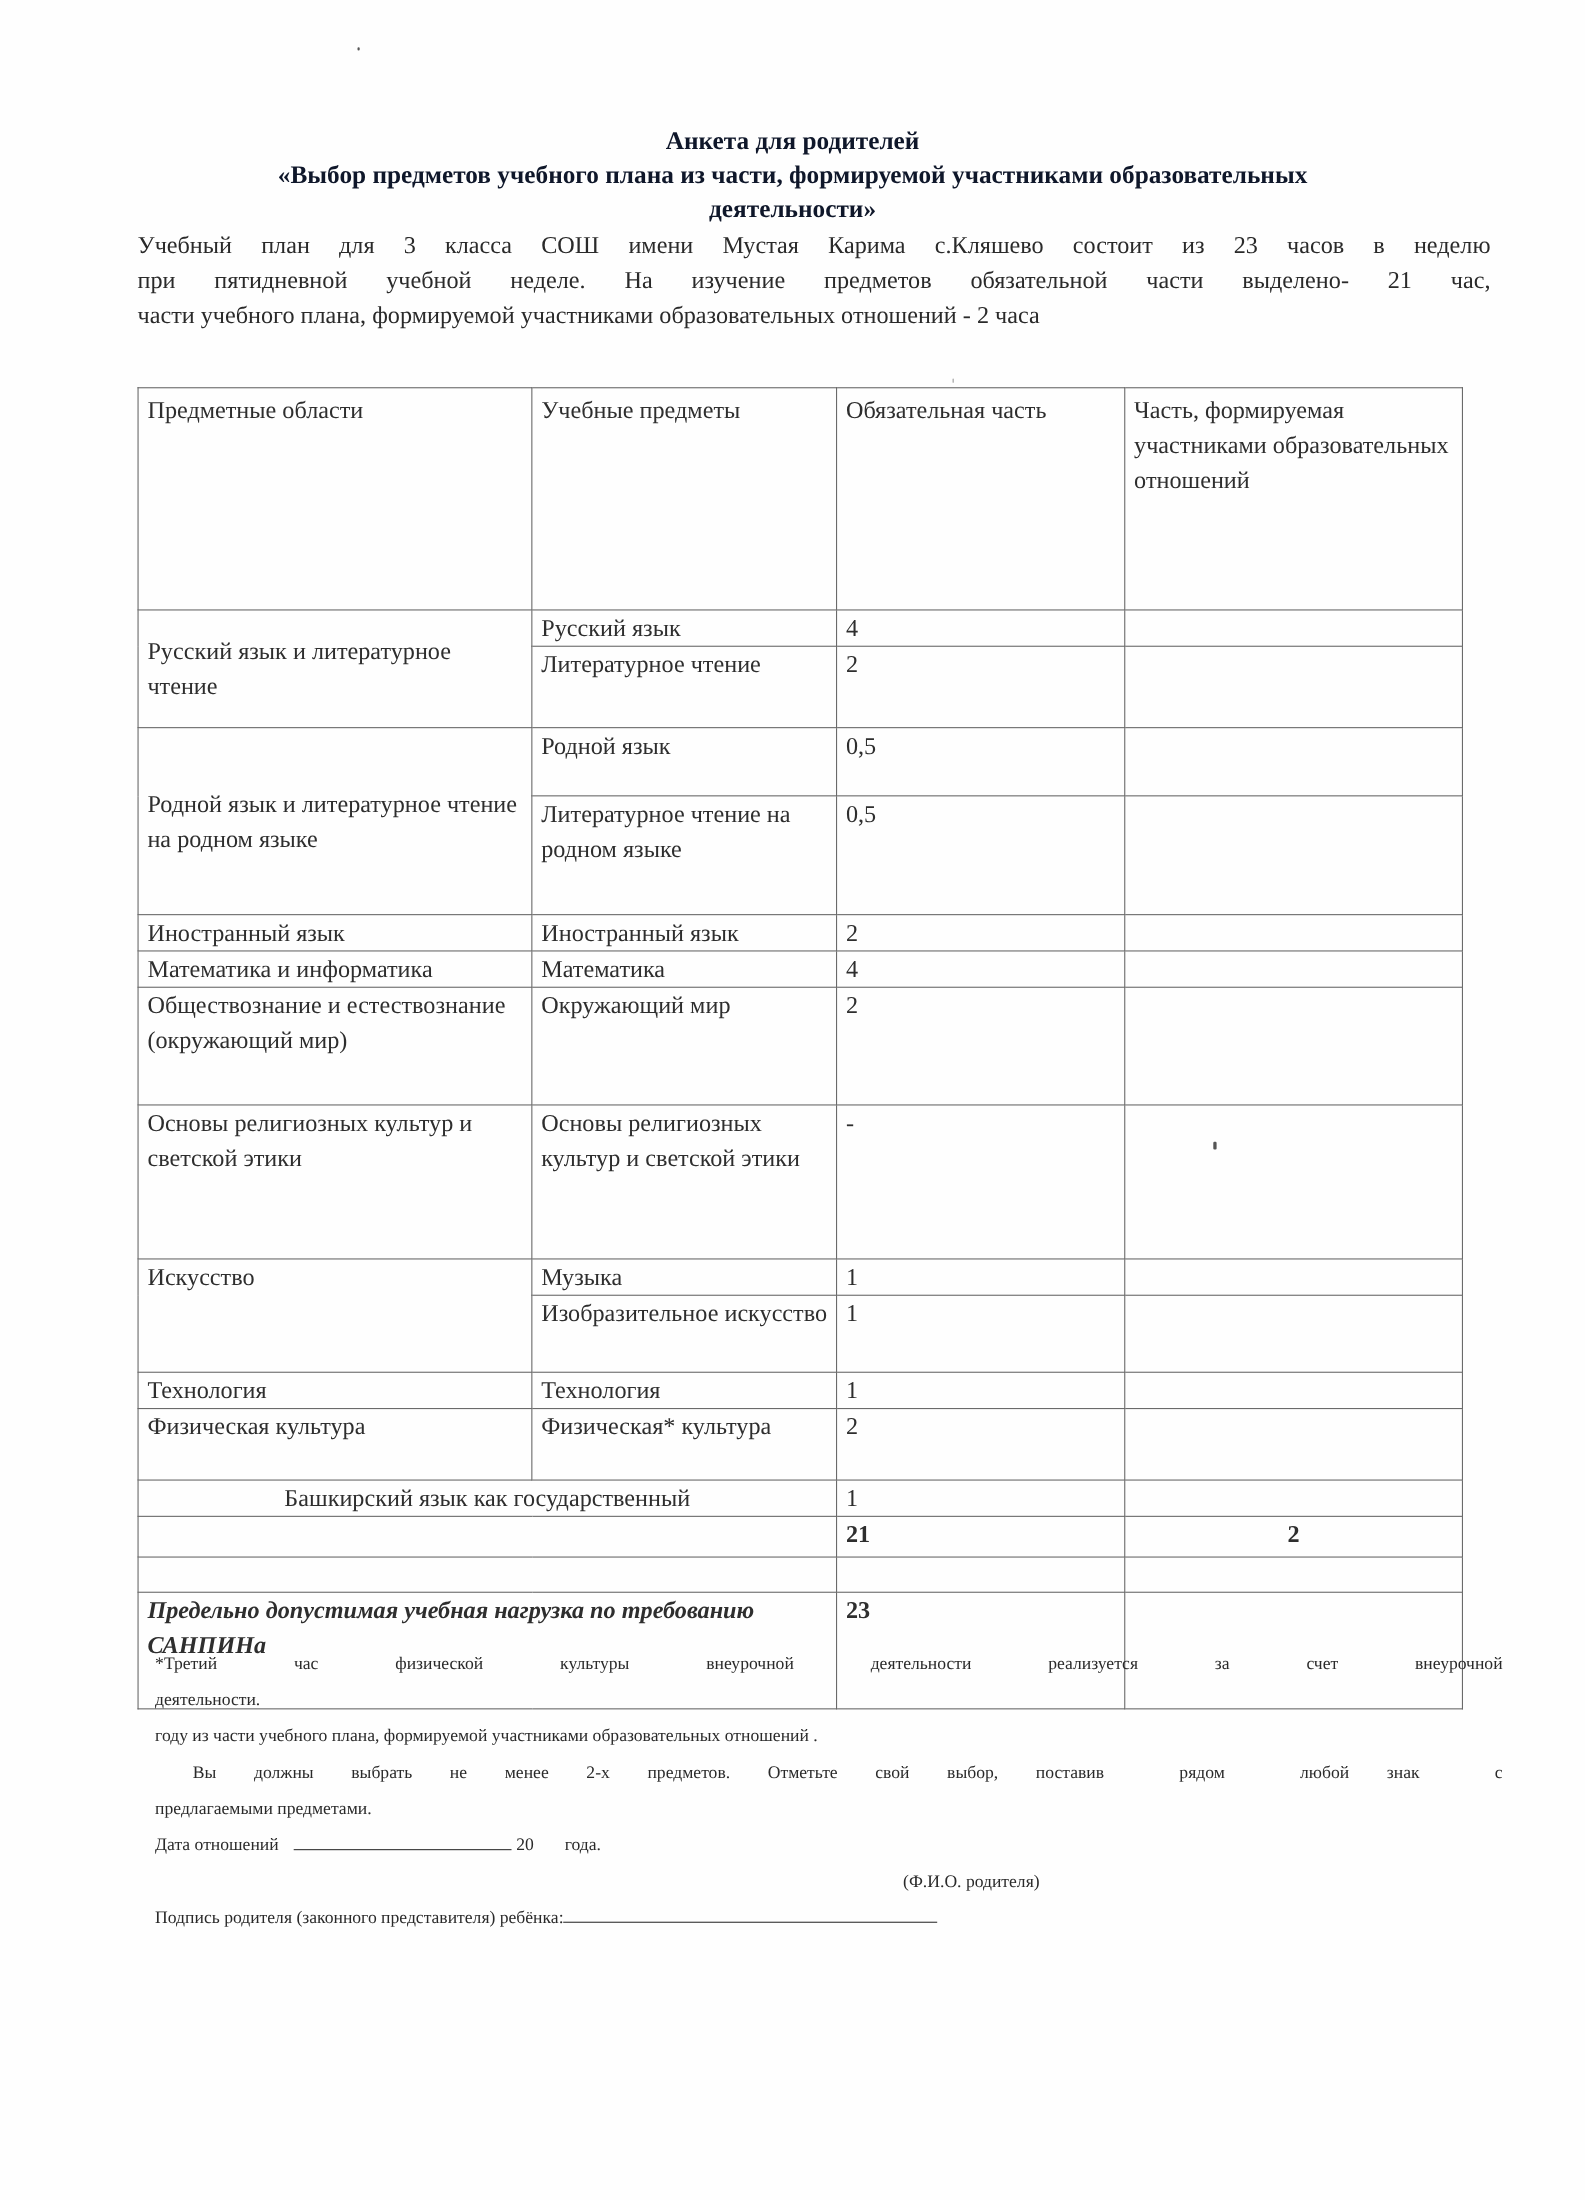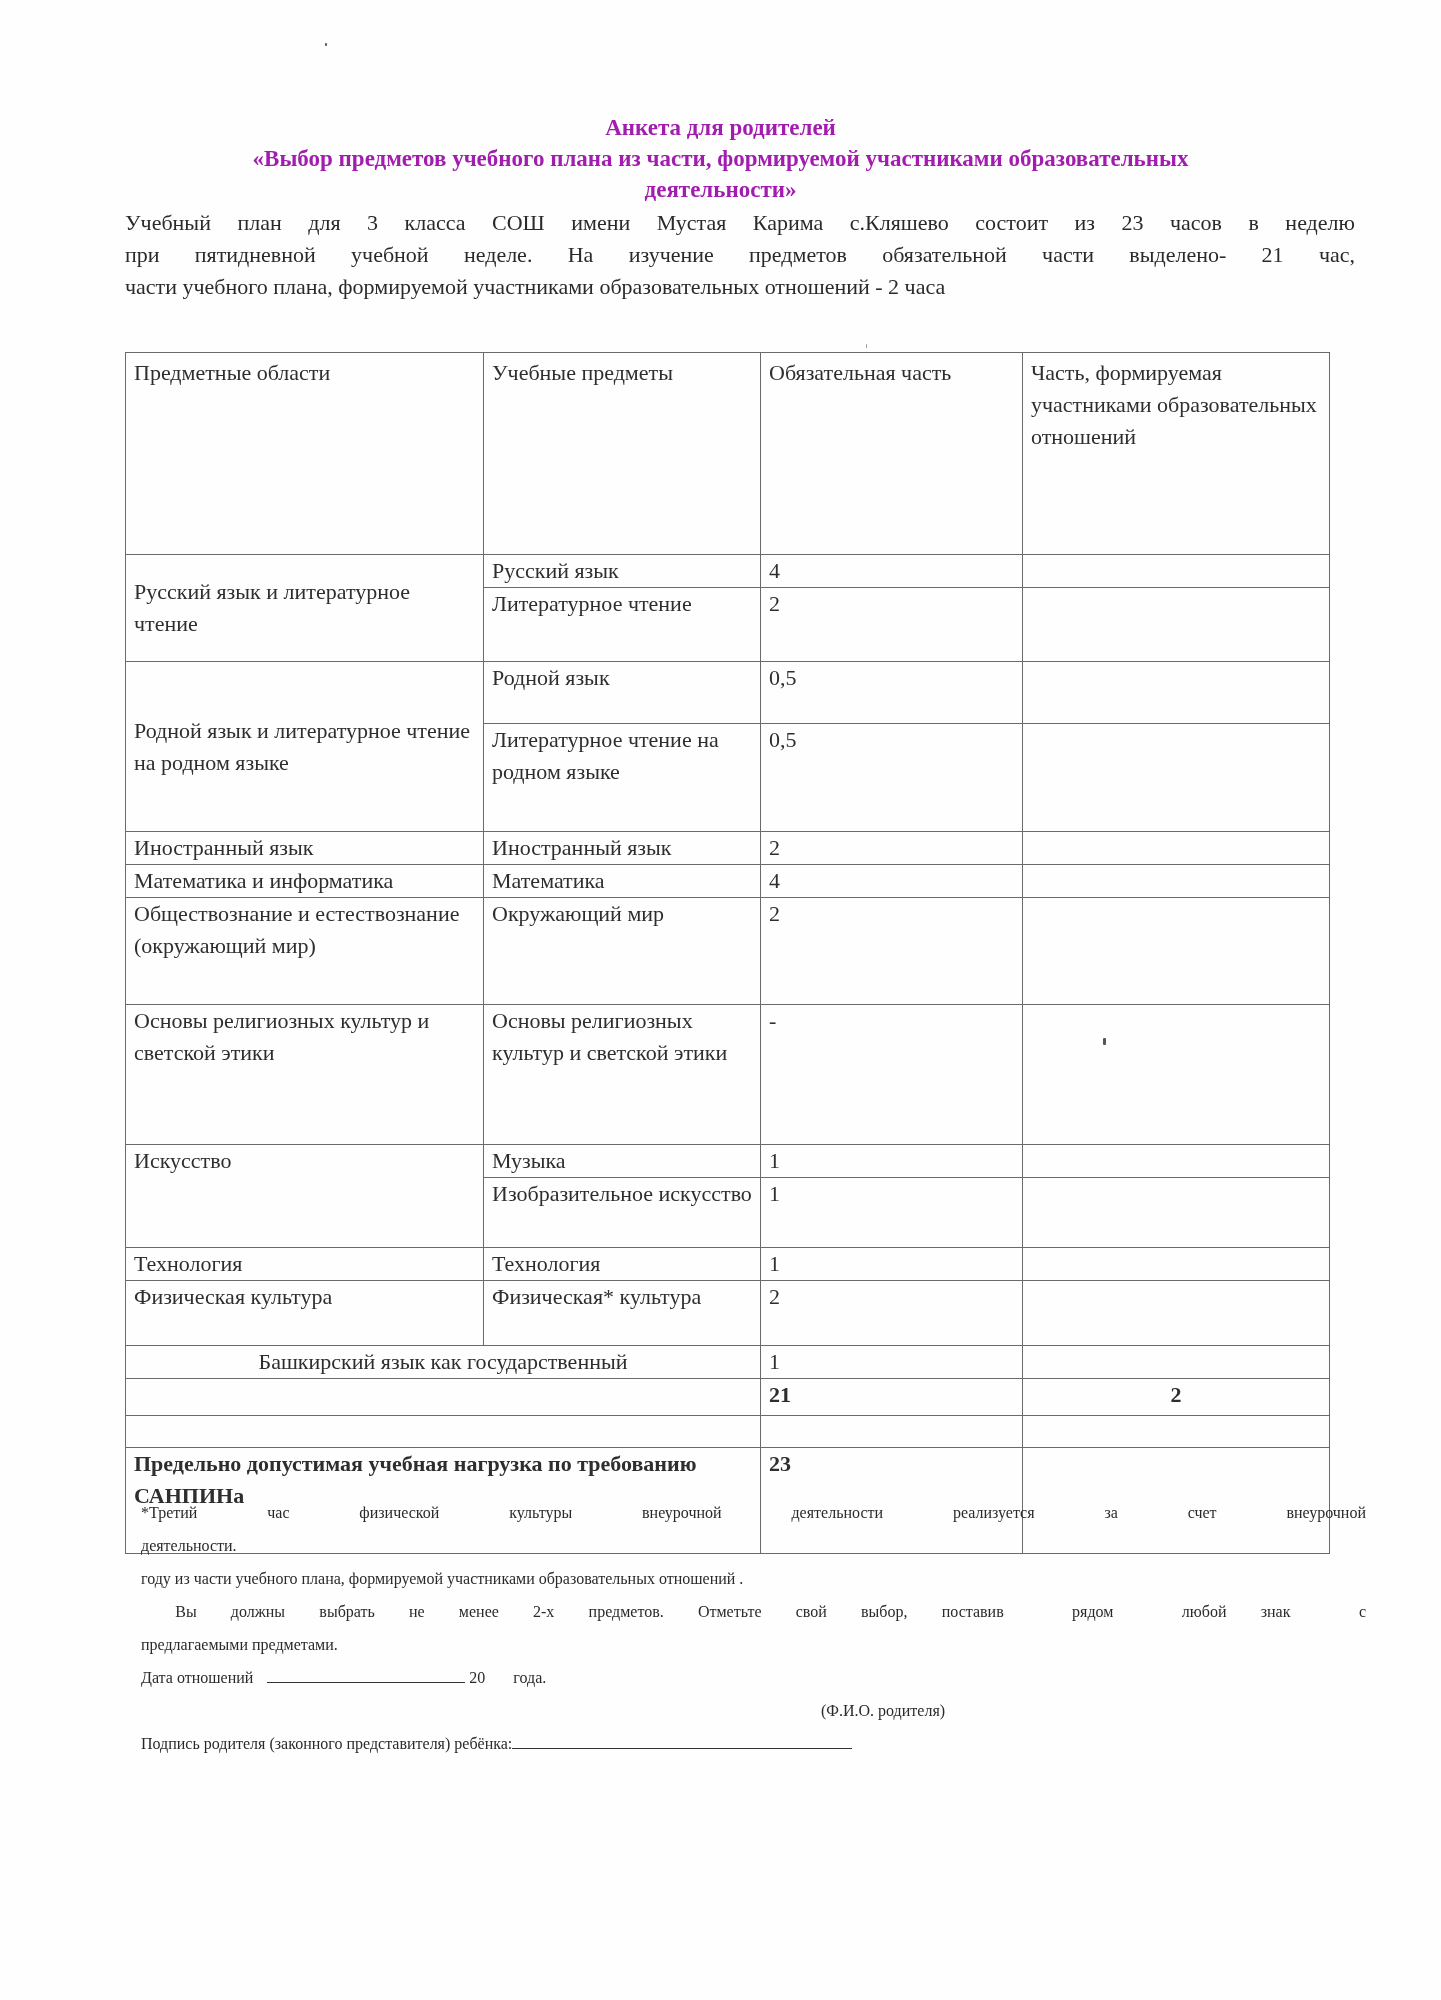--- a/index.html
+++ b/index.html
@@ -1,30 +1,30 @@
 <!DOCTYPE html>
 <html><head>
 <meta charset="utf-8">
 <style>
   html, body { margin:0; padding:0; }
   body {
     width:1441px; height:2000px; background:#fefefe; position:relative; overflow:hidden;
     font-family: "Liberation Serif", "DejaVu Serif", serif; color:#2b2b2b;
   }
   .speck { position:absolute; background:#555; border-radius:1px; }
-  .title { position:absolute; left:0; width:1441px; text-align:center; font-weight:bold; font-size:23px; line-height:31px; color:#a21caf; }
+  .title { position:absolute; left:0; width:1441px; text-align:center; font-weight:bold; font-size:23px; line-height:31px; color:#0f172a; }
   .intro { position:absolute; left:125px; width:1230px; font-size:22px; line-height:32px; text-align:justify; text-align-last:left; color:#2a2a2a; }
   .intro div { text-align:justify; text-align-last:justify; }
   .intro div.last { text-align-last:left; }
 
   table.plan { position:absolute; left:125px; top:352px; width:1204px; border-collapse:collapse; table-layout:fixed; font-size:22px; line-height:32px; color:#2e2e2e; }
   table.plan td { border:1.5px solid #6a6a6a; vertical-align:top; padding:0 8px 0 8px; }
   col.c1 { width:358px; } col.c2 { width:277px; } col.c3 { width:262px; } col.c4 { width:307px; }
   .bold { font-weight:bold; }
-  .ital { font-weight:bold; }
+  .ital { font-style:italic; font-weight:bold; }
   .center { text-align:center; }
 
   .footer { position:absolute; left:141px; width:1225px; font-size:16px; line-height:33px; color:#2a2a2a; top:1496px; }
   .footer .j { text-align:justify; text-align-last:justify; }
   .blank { display:inline-block; border-bottom:1.5px solid #333; vertical-align:baseline; height:1px; }
 </style>
 </head>
 <body>
 
 <div class="speck" style="left:325px;top:43px;width:2px;height:3px;"></div>

